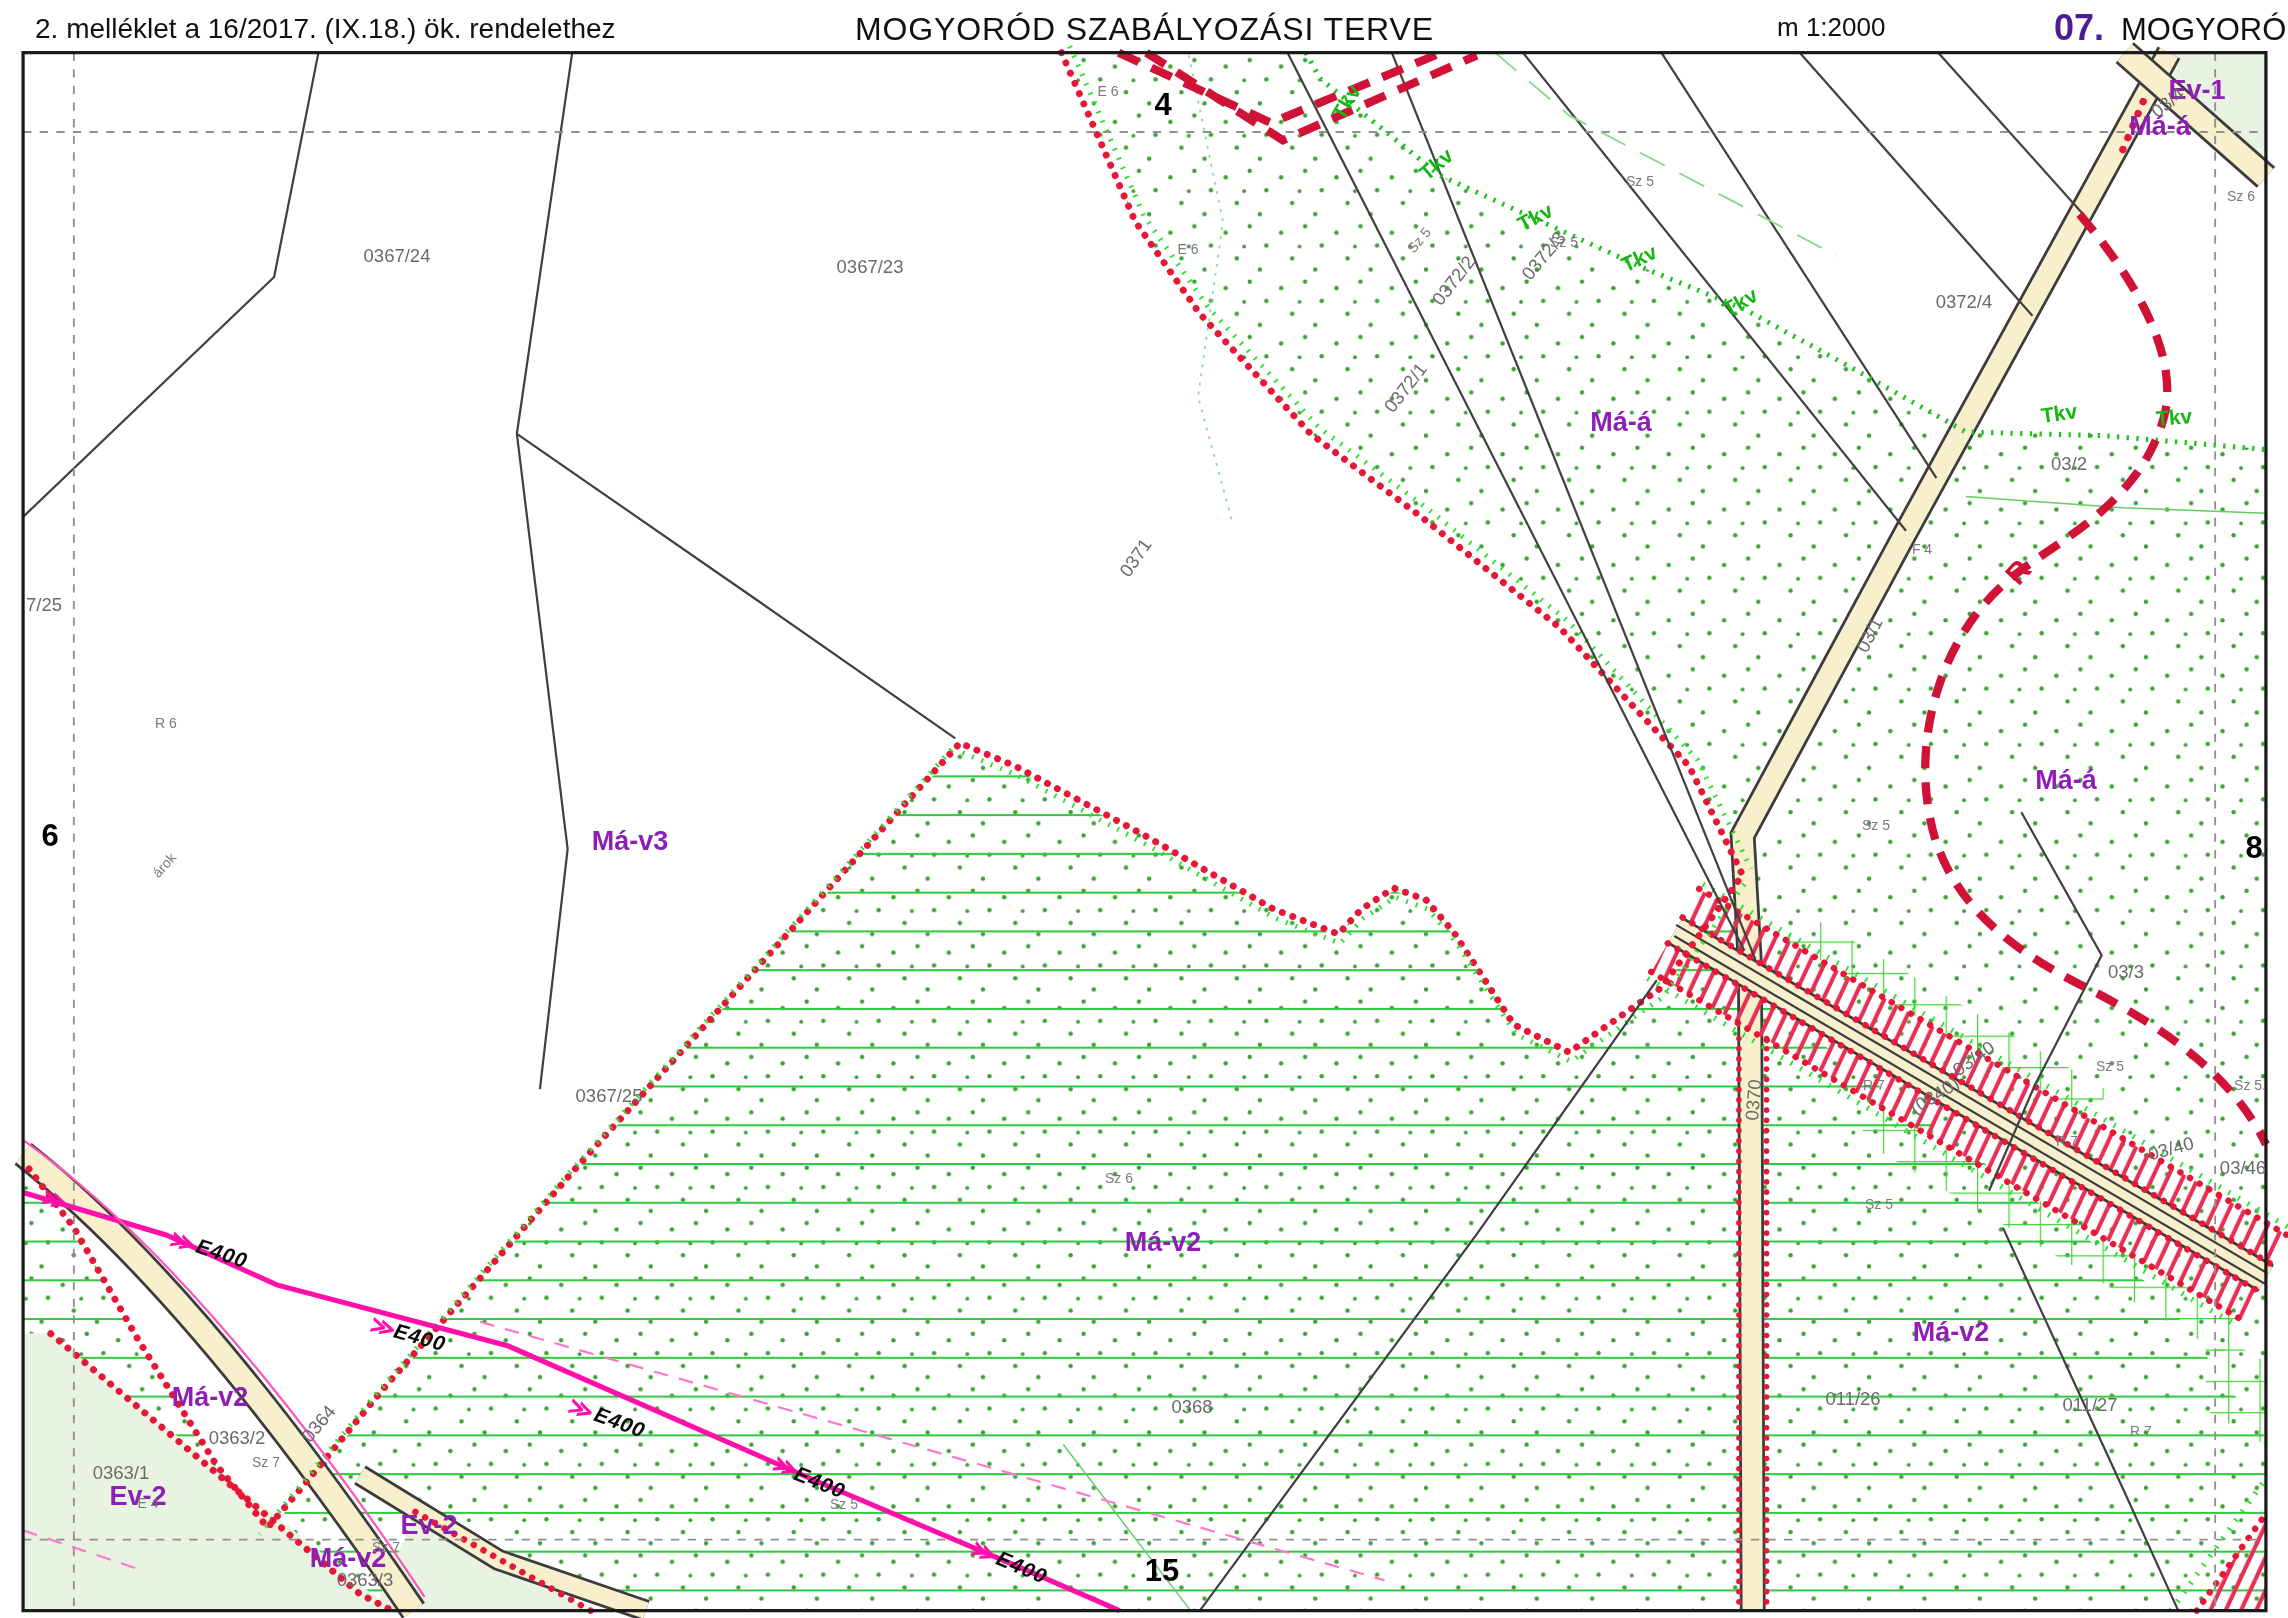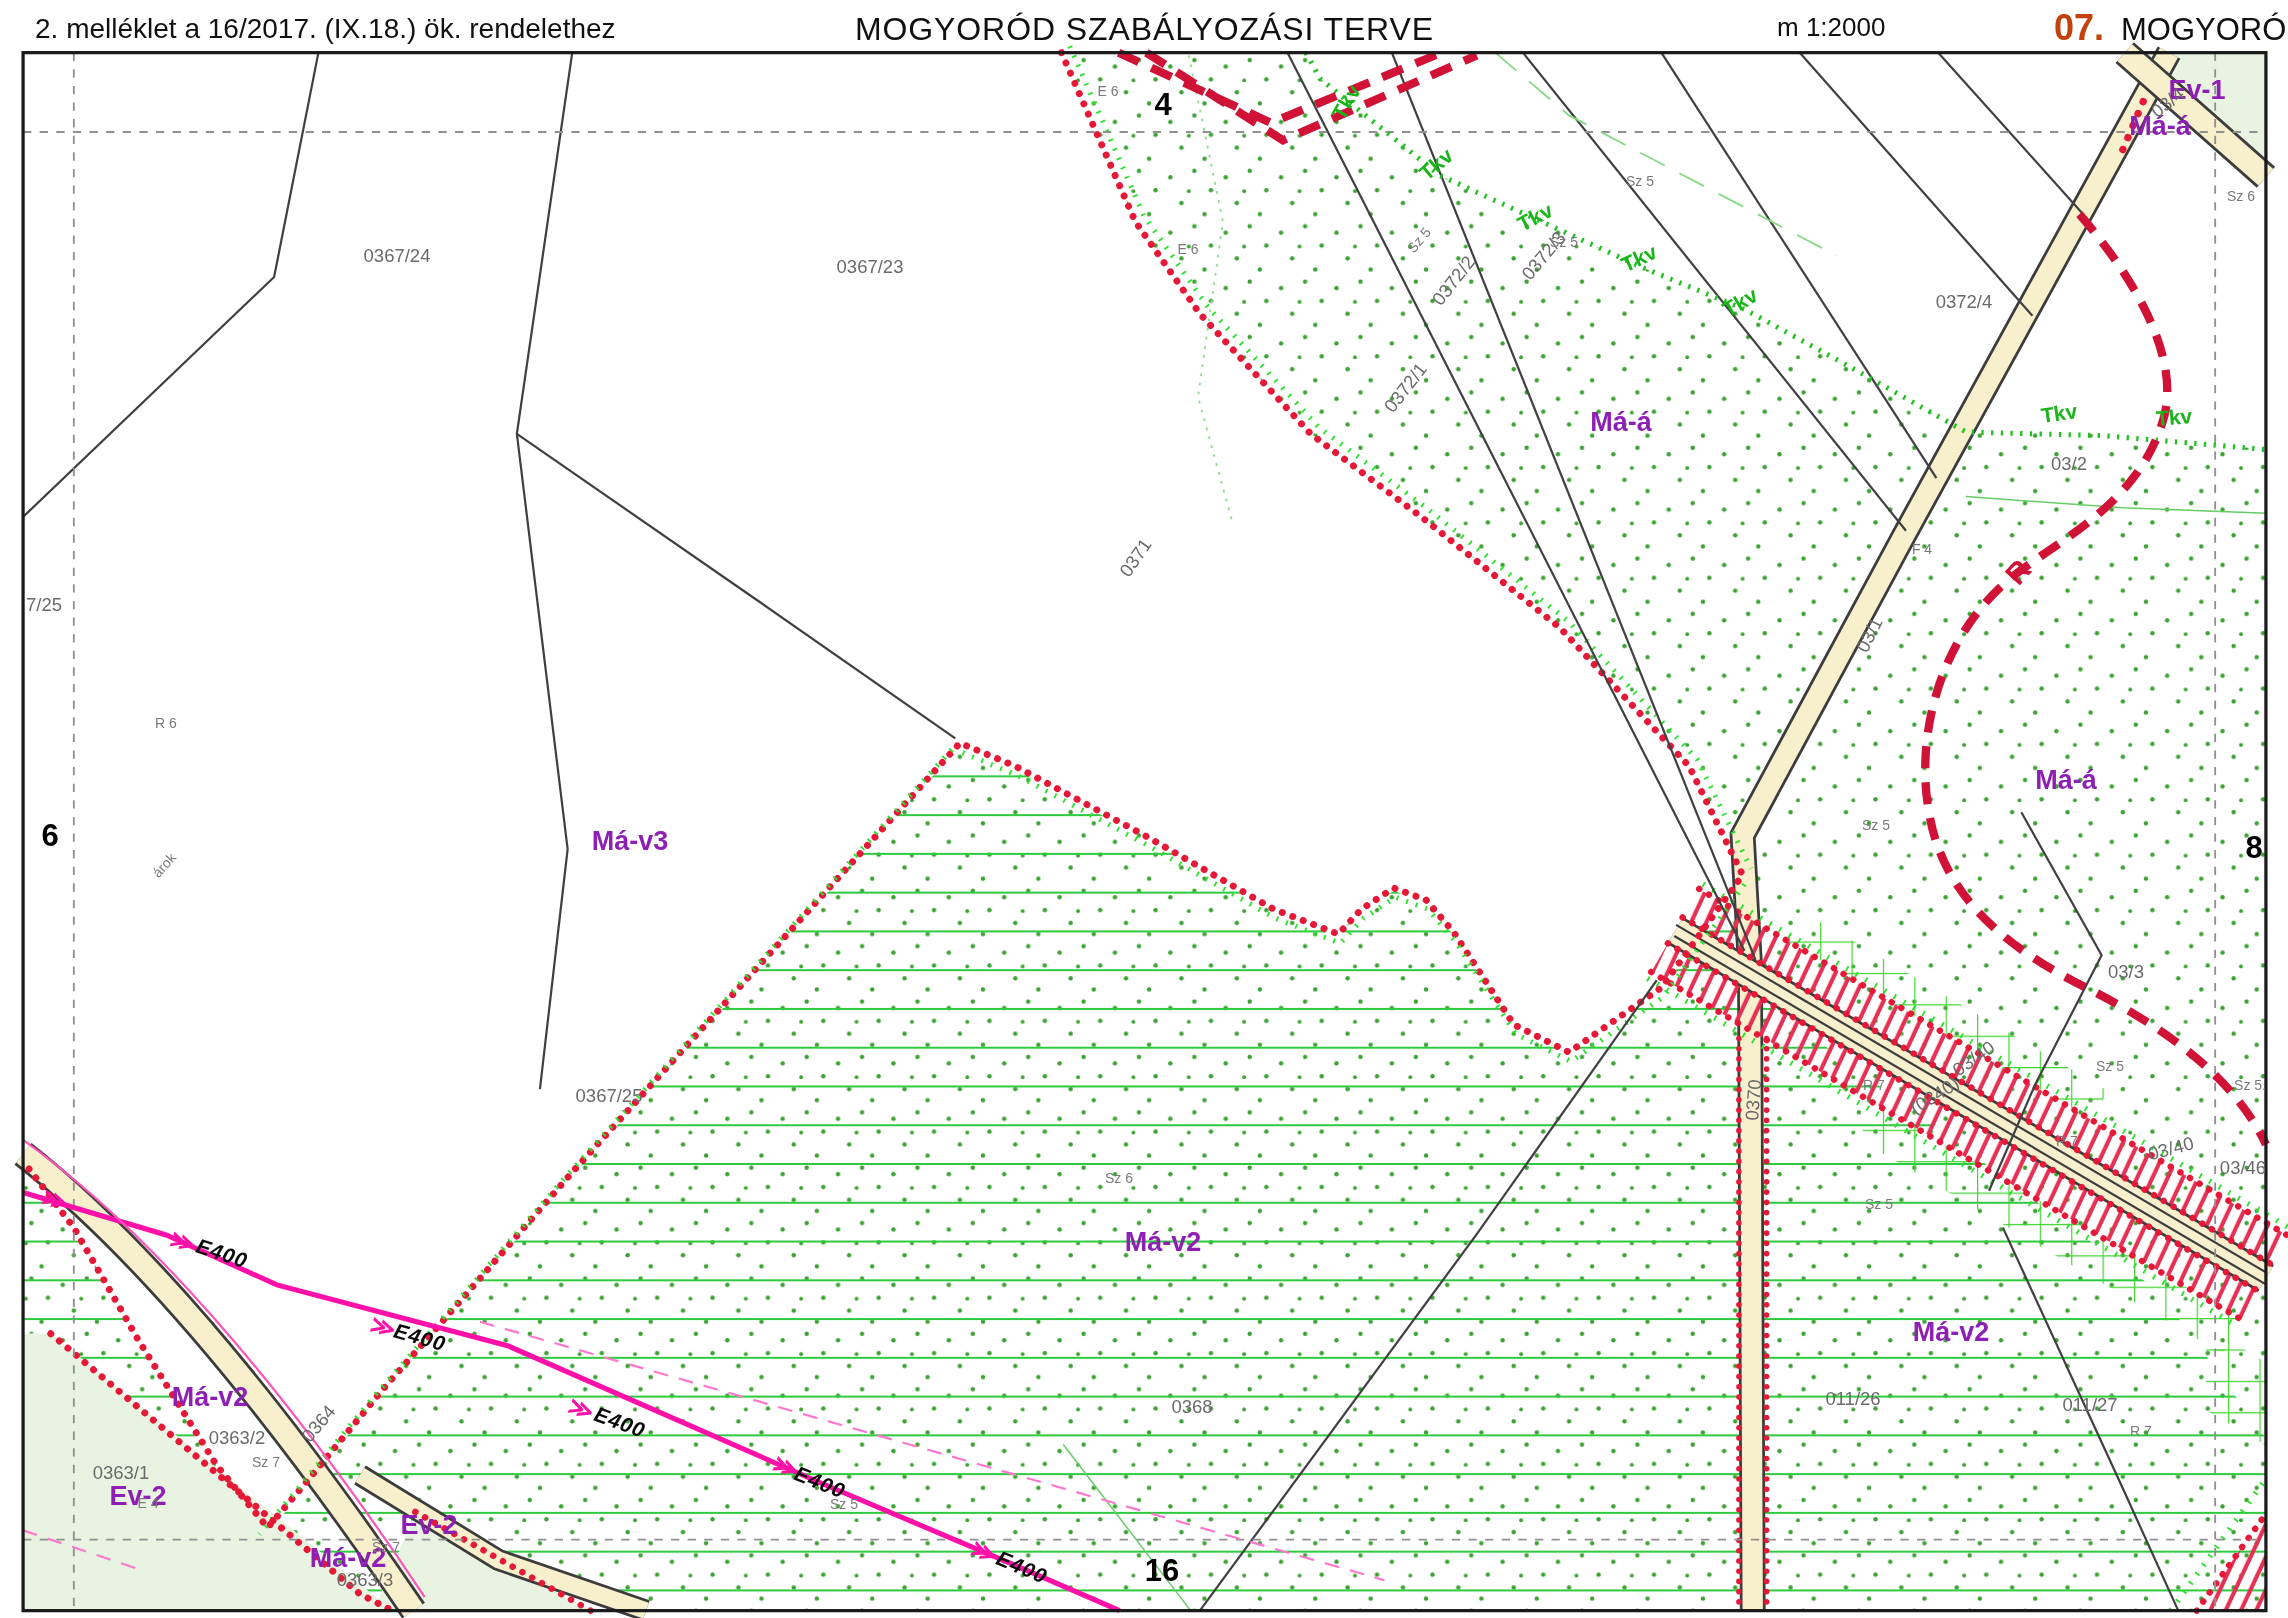--- a/index.html
+++ b/index.html
@@ -3,21 +3,21 @@
 <meta charset="utf-8">
 <style>
   html,body{margin:0;padding:0;background:#fff;}
   .page{position:relative;width:2289px;height:1619px;background:#fff;overflow:hidden;
         font-family:"Liberation Sans",sans-serif;}
   
   .hdr{position:absolute;left:0;top:0;width:2289px;height:35px;background:#fff;z-index:5;}
   .hdr .annex{position:absolute;left:35px;top:13px;font-size:28px;color:#111;}
   .hdr .title{position:absolute;left:50%;transform:translateX(-50%);top:11px;font-size:32px;color:#111;letter-spacing:0.9px;}
   .hdr .scale{position:absolute;left:1777px;top:12px;font-size:26px;color:#111;}
-  .hdr .sheetno{position:absolute;left:2054px;top:7.4px;font-size:36px;font-weight:bold;color:#c2410c;}
+  .hdr .sheetno{position:absolute;left:2054px;top:7.4px;font-size:36px;font-weight:bold;color:#4c1d95;}
   .hdr .sheetword{position:absolute;left:2121px;top:12px;font-size:31px;color:#111;}
   
   .map{position:absolute;left:0;top:0;width:2289px;height:1619px;}
   .labels{position:absolute;left:0;top:0;width:2289px;height:1619px;pointer-events:none;}
   .lbl{position:absolute;white-space:nowrap;line-height:1;}
   .zone{color:#8e1fb5;font-weight:bold;font-size:27px;}
   .parcel{color:#6a6a6a;font-size:18.5px;}
   .parcel-sm{color:#7a7a7a;font-size:14px;}
   .sheet{color:#000;font-weight:bold;font-size:31px;}
   .e400{color:#0a0a0a;font-weight:bold;font-style:italic;font-size:21px;letter-spacing:0.9px;}
@@ -193,21 +193,21 @@
         <div class="lbl zone" style="left: 630px; top: 841px; transform: translate(-50%, -50%) rotate(0deg);">Má-v3</div>
         <div class="lbl zone" style="left: 1163px; top: 1242px; transform: translate(-50%, -50%) rotate(0deg);">Má-v2</div>
         <div class="lbl zone" style="left: 1951px; top: 1332px; transform: translate(-50%, -50%) rotate(0deg);">Má-v2</div>
         <div class="lbl zone" style="left: 210px; top: 1397px; transform: translate(-50%, -50%) rotate(0deg);">Má-v2</div>
         <div class="lbl zone" style="left: 138px; top: 1496px; transform: translate(-50%, -50%) rotate(0deg);">Ev-2</div>
         <div class="lbl zone" style="left: 429px; top: 1525px; transform: translate(-50%, -50%) rotate(0deg);">Ev-2</div>
         <div class="lbl zone" style="left: 348px; top: 1558px; transform: translate(-50%, -50%) rotate(0deg);">Má-v2</div>
         <div class="lbl sheet" style="left: 1163px; top: 104px; transform: translate(-50%, -50%) rotate(0deg);">4</div>
         <div class="lbl sheet" style="left: 50px; top: 835px; transform: translate(-50%, -50%) rotate(0deg);">6</div>
         <div class="lbl sheet" style="left: 2254px; top: 847px; transform: translate(-50%, -50%) rotate(0deg);">8</div>
-        <div class="lbl sheet" style="left: 1162px; top: 1570px; transform: translate(-50%, -50%) rotate(0deg);">16</div>
+        <div class="lbl sheet" style="left: 1162px; top: 1570px; transform: translate(-50%, -50%) rotate(0deg);">15</div>
         <div class="lbl parcel" style="left: 397px; top: 256px; transform: translate(-50%, -50%) rotate(0deg);">0367/24</div>
         <div class="lbl parcel" style="left: 870px; top: 267px; transform: translate(-50%, -50%) rotate(0deg);">0367/23</div>
         <div class="lbl parcel" style="left: 609px; top: 1096px; transform: translate(-50%, -50%) rotate(0deg);">0367/25</div>
         <div class="lbl parcel" style="left: 44px; top: 605px; transform: translate(-50%, -50%) rotate(0deg); text-align: center;">7/25</div>
         <div class="lbl parcel" style="left: 1454px; top: 281px; transform: translate(-50%, -50%) rotate(-52deg);">0372/2</div>
         <div class="lbl parcel" style="left: 1544px; top: 256px; transform: translate(-50%, -50%) rotate(-50deg);">0372/3</div>
         <div class="lbl parcel" style="left: 1406px; top: 388px; transform: translate(-50%, -50%) rotate(-52deg);">0372/1</div>
         <div class="lbl parcel" style="left: 1964px; top: 302px; transform: translate(-50%, -50%) rotate(0deg);">0372/4</div>
         <div class="lbl parcel" style="left: 1136px; top: 558px; transform: translate(-50%, -50%) rotate(-55deg);">0371</div>
         <div class="lbl parcel" style="left: 2069px; top: 464px; transform: translate(-50%, -50%) rotate(0deg);">03/2</div>

